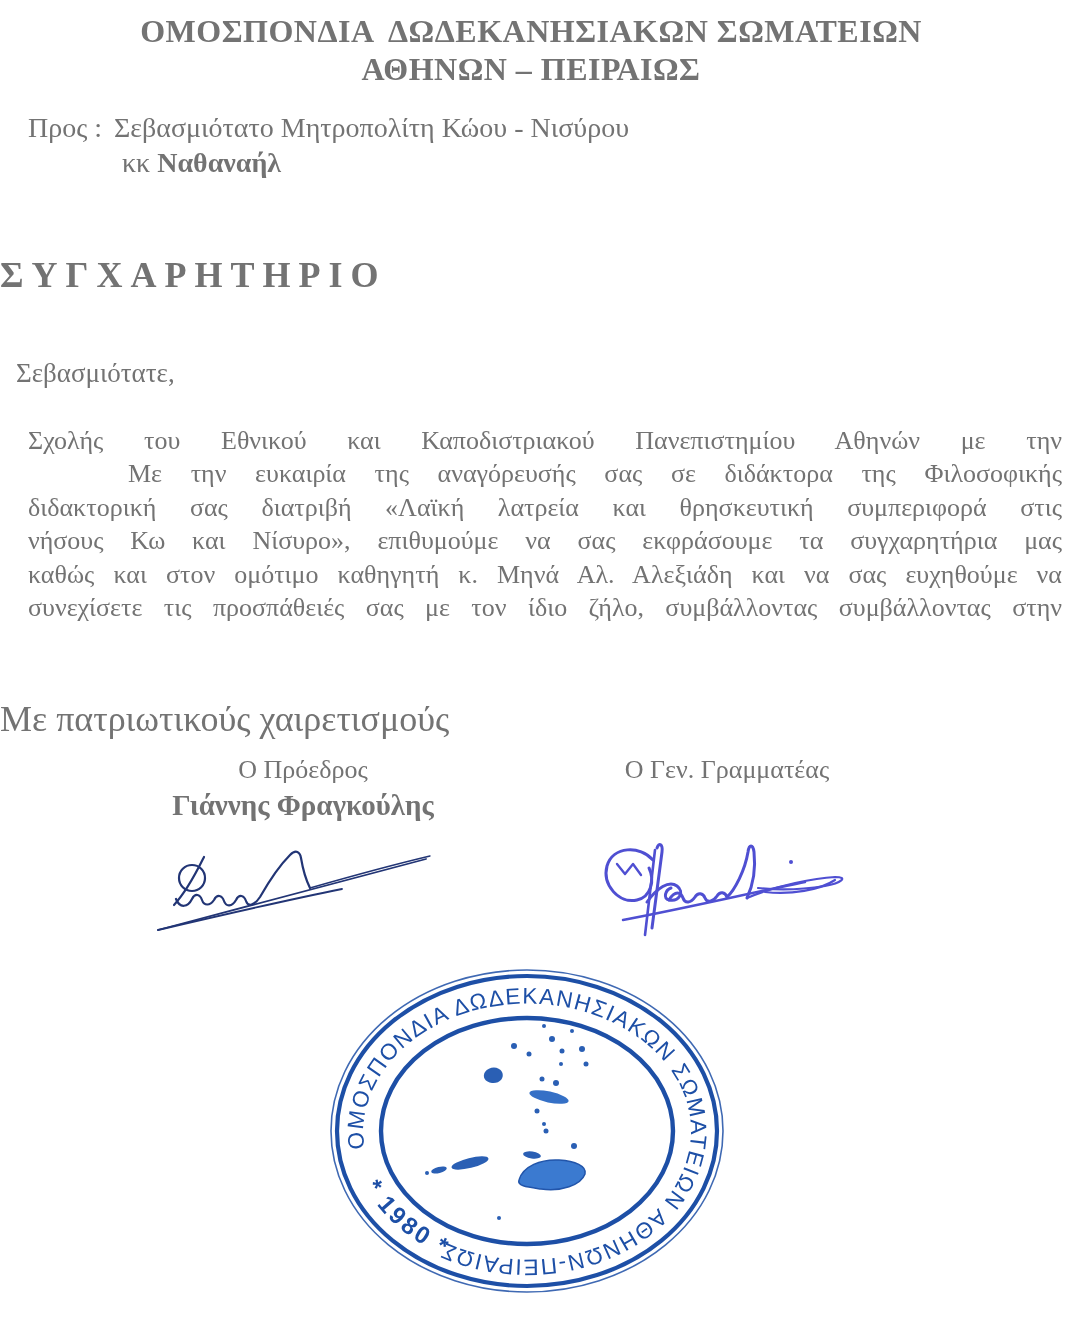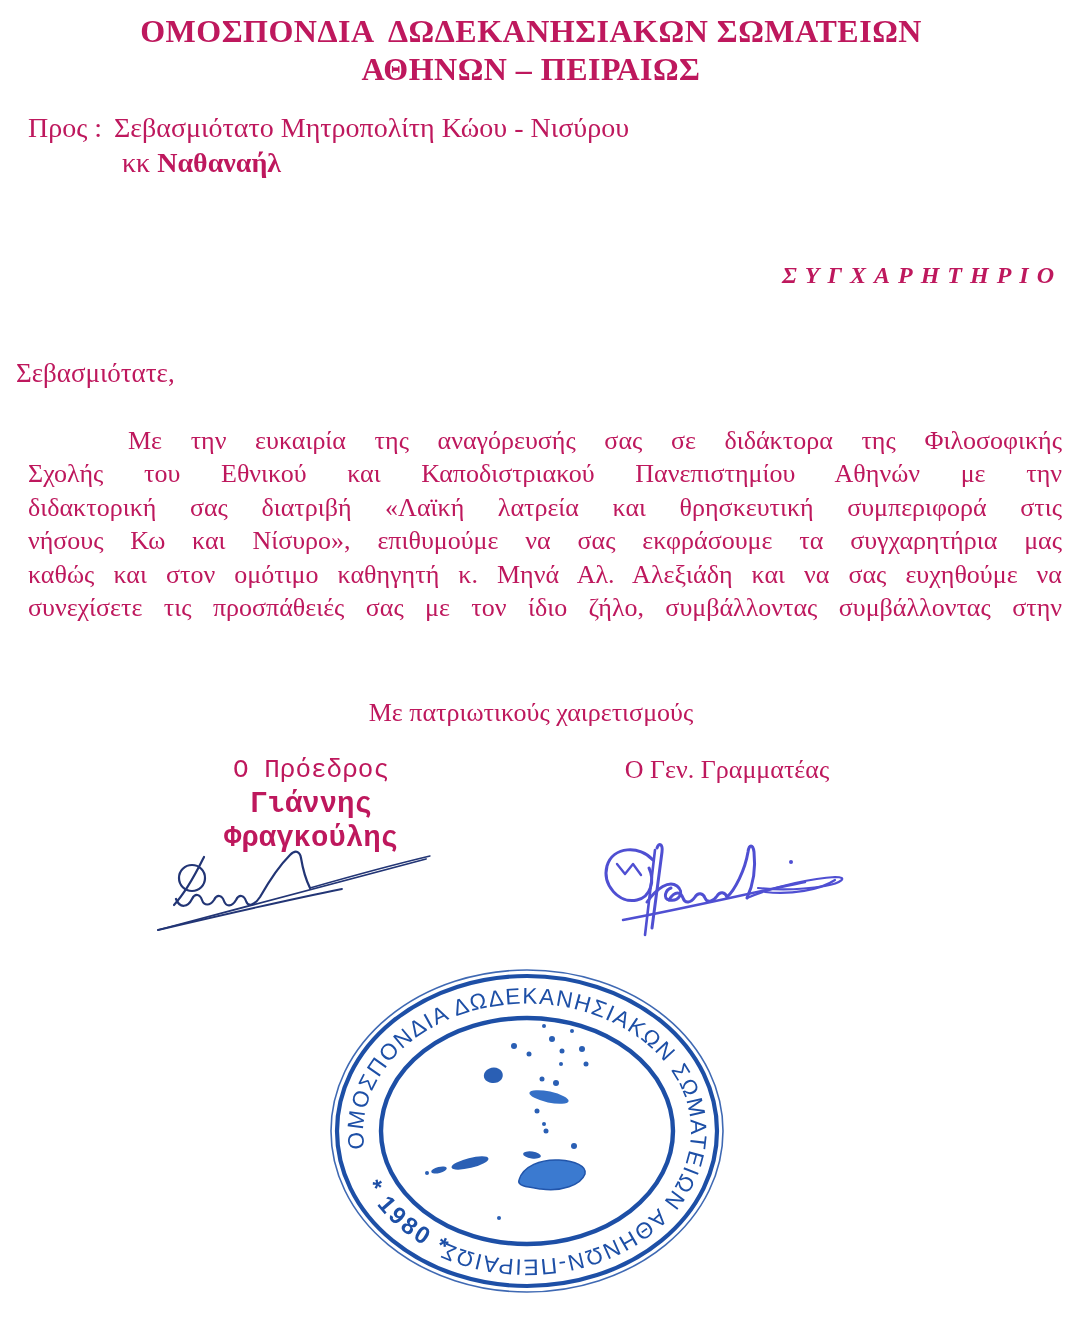--- a/index.html
+++ b/index.html
@@ -1,42 +1,42 @@
 <!DOCTYPE html>
 <html><head>
 <meta charset="utf-8">
 <style>
   html,body{margin:0;padding:0;background:#fff;}
   .page{
     position:relative;width:1089px;height:1334px;background:#ffffff;
-    font-family:"Liberation Serif","DejaVu Serif",serif;color:#be185d;
+    font-family:"Liberation Serif","DejaVu Serif",serif;color:#737373;
     overflow:hidden;
   }
   .abs{position:absolute;}
   .letterhead-line{
     left:0;width:1062px;text-align:center;font-weight:bold;font-size:32px;
     line-height:38px;white-space:pre;letter-spacing:0.5px;
   }
   .addr{font-size:28px;line-height:32px;white-space:pre;}
   .subject{
-    left:0;width:1062px;text-align:right;font-weight:bold;font-size:24px;
-    letter-spacing:8px;line-height:34px;font-style:italic;
+    left:0;width:1062px;text-align:left;font-weight:bold;font-size:36px;
+    letter-spacing:8px;line-height:34px;
   }
   .salutation{left:16px;top:358px;font-size:27px;}
   .body-block{left:28px;top:424px;width:1034px;}
   .body-line{
     font-size:26px;line-height:33.4px;text-align:justify;text-align-last:justify;
   }
   .body-line.first{text-indent:100px;}
   .body-line.last{text-align-last:left;}
-  .valediction{left:0;top:698px;width:1062px;text-align:center;font-size:26px;}
+  .valediction{left:0;top:698px;width:1062px;font-size:36px;}
   .sig-col{width:310px;text-align:center;}
   .sig-col .role{font-size:26px;line-height:30px;}
   .sig-col .name{font-size:29px;font-weight:bold;line-height:34px;margin-top:3px;}
-  .col-left{left:156px;top:755px;font-family:Liberation Mono, monospace;}
+  .col-left{left:148px;top:755px;}
   .col-right{left:572px;top:755px;}
   svg{display:block;}
   .stamp-wrap{left:327px;top:966px;width:400px;height:332px;}
 </style>
 </head>
 <body>
 
 <div class="page">
 
   <div class="abs letterhead-line" style="top:12px">ΟΜΟΣΠΟΝΔΙΑ  ΔΩΔΕΚΑΝΗΣΙΑΚΩΝ ΣΩΜΑΤΕΙΩΝ</div>
@@ -44,22 +44,22 @@
 
   <div class="abs addr" style="left:28px;top:112px">Προς :</div>
   <div class="abs addr" style="left:114px;top:112px">Σεβασμιότατο Μητροπολίτη Κώου - Νισύρου</div>
   <div class="abs addr" style="left:122px;top:147px"><span>κκ </span><b>Ναθαναήλ</b></div>
 
   <div class="abs subject" style="top:258px">ΣΥΓΧΑΡΗΤΗΡΙΟ</div>
 
   <div class="abs salutation">Σεβασμιότατε,</div>
 
   <div class="abs body-block">
+    <div class="body-line">Σχολής του Εθνικού και Καποδιστριακού Πανεπιστημίου Αθηνών με την</div>
     <div class="body-line first">Με την ευκαιρία της αναγόρευσής σας σε διδάκτορα της Φιλοσοφικής</div>
-    <div class="body-line">Σχολής του Εθνικού και Καποδιστριακού Πανεπιστημίου Αθηνών με την</div>
     <div class="body-line">διδακτορική σας διατριβή «Λαϊκή λατρεία και θρησκευτική συμπεριφορά στις</div>
     <div class="body-line">νήσους Κω και Νίσυρο», επιθυμούμε να σας εκφράσουμε τα συγχαρητήρια μας</div>
     <div class="body-line">καθώς και στον ομότιμο καθηγητή κ. Μηνά Αλ. Αλεξιάδη και να σας ευχηθούμε να</div>
     <div class="body-line">συνεχίσετε τις προσπάθειές σας με τον ίδιο ζήλο,  συμβάλλοντας συμβάλλοντας στην</div>
   </div>
 
   <div class="abs valediction">Με πατριωτικούς χαιρετισμούς</div>
 
   <div class="abs sig-col col-left">
     <div class="role">Ο Πρόεδρος</div>

